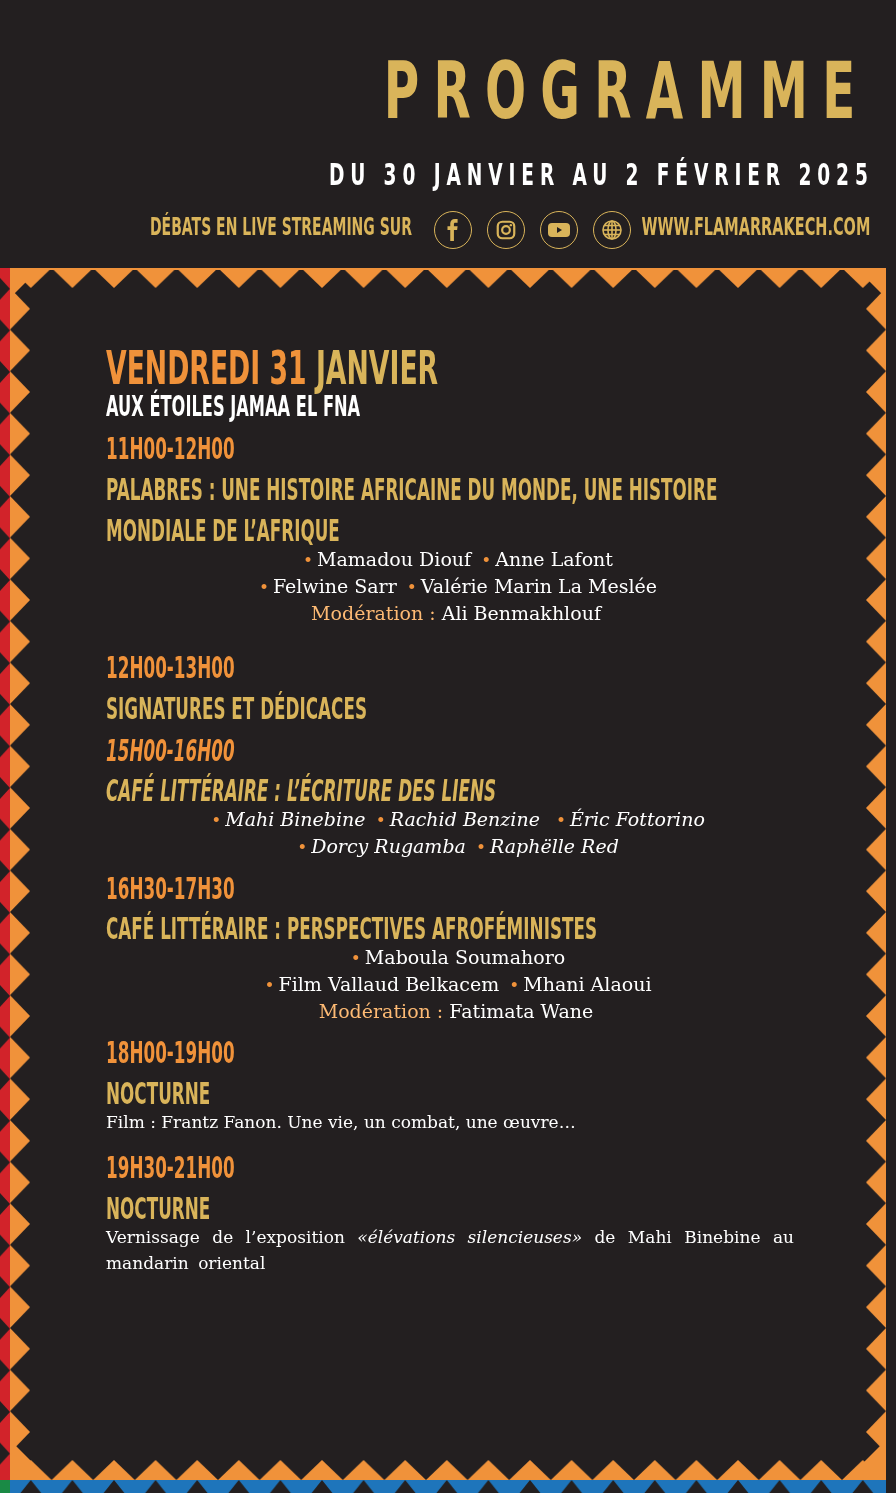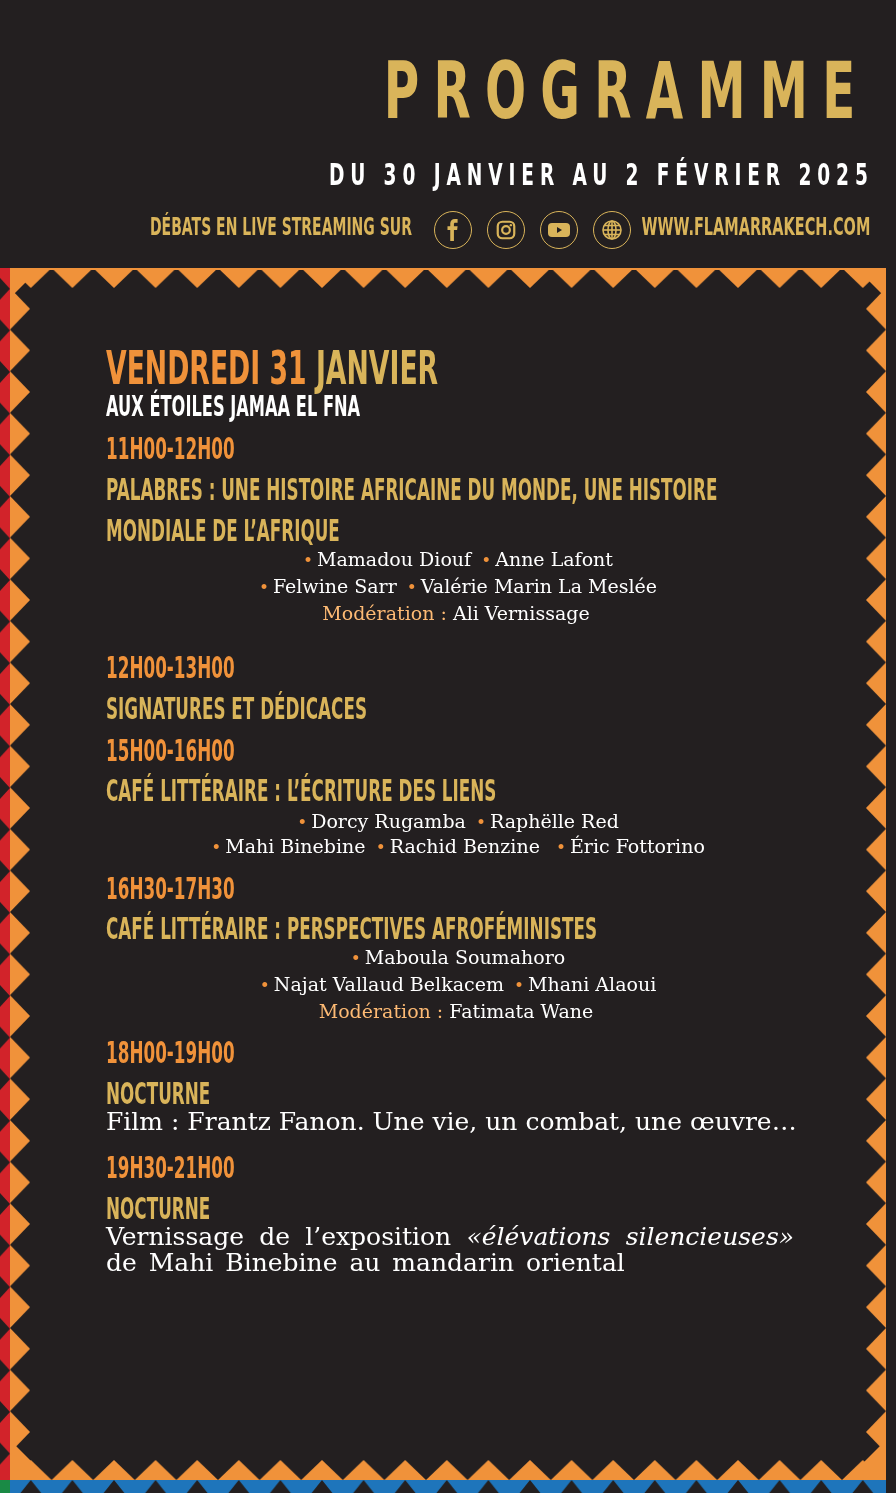--- a/index.html
+++ b/index.html
@@ -20,21 +20,21 @@
   #content { position:absolute; left:106px; top:340px; width:700px; }
   .day { font-size:46px; line-height:56px; font-family:"DejaVu Sans", sans-serif; font-weight:bold; transform:scaleX(0.58); transform-origin:left top; white-space:nowrap; display:block; height:52px; }
   .day .o { color:#f0923a; } .day .g { color:#d9b45a; }
   .venue { color:#ffffff; font-size:28px; line-height:30px; font-family:"DejaVu Sans", sans-serif; font-weight:bold; transform:scaleX(0.58); transform-origin:left top; white-space:nowrap; display:block; height:32px; }
   .time { color:#f0923a; font-size:30px; font-family:"DejaVu Sans", sans-serif; font-weight:bold; transform:scaleX(0.56); transform-origin:left top; white-space:nowrap; display:block; line-height:34px; height:34px; }
   .ev-title { color:#d9b45a; font-size:30px; font-family:"DejaVu Sans", sans-serif; font-weight:bold; transform:scaleX(0.56); transform-origin:left top; white-space:nowrap; display:block; line-height:34px; height:34px; }
   .event { margin-top:8px; }
   .people { font-family:"DejaVu Serif", serif; font-size:19px; color:#ffffff; line-height:26px;text-align:center; }
   .people .b { color:#f0923a; margin:0 4px 0 4px; font-size:17px; }
   .mod-label { color:#fdba74; }
-  .desc { font-family:"DejaVu Serif", serif; font-size:25px; color:#ffffff; line-height:26px; }
+  .desc { font-family:"DejaVu Serif", serif; font-size:17px; color:#ffffff; line-height:26px; }
   .desc.just { text-align:justify; text-align-last:left; word-spacing:4px; width:688px; }
   .desc em { font-style:italic; }
 </style>
 </head>
 <body>
 
 <div id="title">PROGRAMME</div>
 <div id="dates">DU 30 JANVIER AU 2 FÉVRIER 2025</div>
 <div id="stream-label">DÉBATS EN LIVE STREAMING SUR</div>
 
@@ -133,54 +133,54 @@
     <div class="people" style="margin-top:-2px;">
       <span class="b">•</span><span>Mamadou Diouf</span>
       <span class="b">•</span><span>Anne Lafont</span>
     </div>
     <div class="people">
       <span class="b">•</span><span>Felwine Sarr</span>
       <span class="b">•</span><span>Valérie Marin La Meslée</span>
     </div>
     <div class="people">
       <span class="mod-label">Modération :</span>
-      <span>Ali Vernissage</span>
+      <span>Ali Benmakhlouf</span>
     </div>
   </div>
 
   <div class="event" style="margin-top:25px;">
     <div class="time">12H00-13H00</div>
     <div style="height:7px;"></div>
     <div class="ev-title">SIGNATURES ET DÉDICACES</div>
   </div>
 
-  <div class="event" style="">
+  <div class="event" style="font-style:italic;">
     <div class="time">15H00-16H00</div>
     <div style="height:6px;"></div>
     <div class="ev-title">CAFÉ LITTÉRAIRE : L’ÉCRITURE DES LIENS</div>
-    <div class="people">
-      <span class="b">•</span><span>Dorcy Rugamba</span>
-      <span class="b">•</span><span>Raphëlle Red</span>
-    </div>
     <div class="people" style="margin-top:-2px;">
       <span class="b">•</span><span>Mahi Binebine</span>
       <span class="b">•</span><span>Rachid Benzine</span>
       <span class="b" style="margin-left:10px;">•</span><span>Éric Fottorino</span>
+    </div>
+    <div class="people">
+      <span class="b">•</span><span>Dorcy Rugamba</span>
+      <span class="b">•</span><span>Raphëlle Red</span>
     </div>
   </div>
 
   <div class="event" style="margin-top:12px;">
     <div class="time">16H30-17H30</div>
     <div style="height:6px;"></div>
     <div class="ev-title">CAFÉ LITTÉRAIRE : PERSPECTIVES AFROFÉMINISTES</div>
     <div class="people" style="margin-top:-2px;">
       <span class="b">•</span><span>Maboula Soumahoro</span>
     </div>
     <div class="people">
-      <span class="b">•</span><span>Najat Vallaud Belkacem</span>
+      <span class="b">•</span><span>Film Vallaud Belkacem</span>
       <span class="b">•</span><span>Mhani Alaoui</span>
     </div>
     <div class="people">
       <span class="mod-label">Modération :</span>
       <span>Fatimata Wane</span>
     </div>
   </div>
 
   <div class="event" style="margin-top:12px;">
     <div class="time">18H00-19H00</div>

